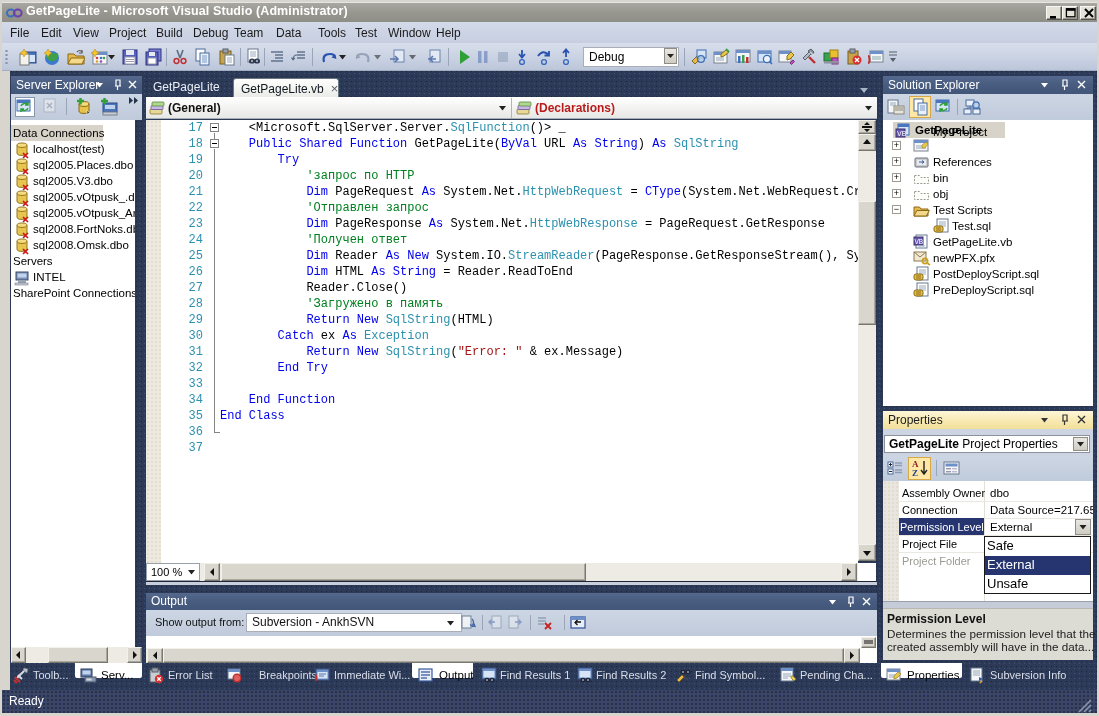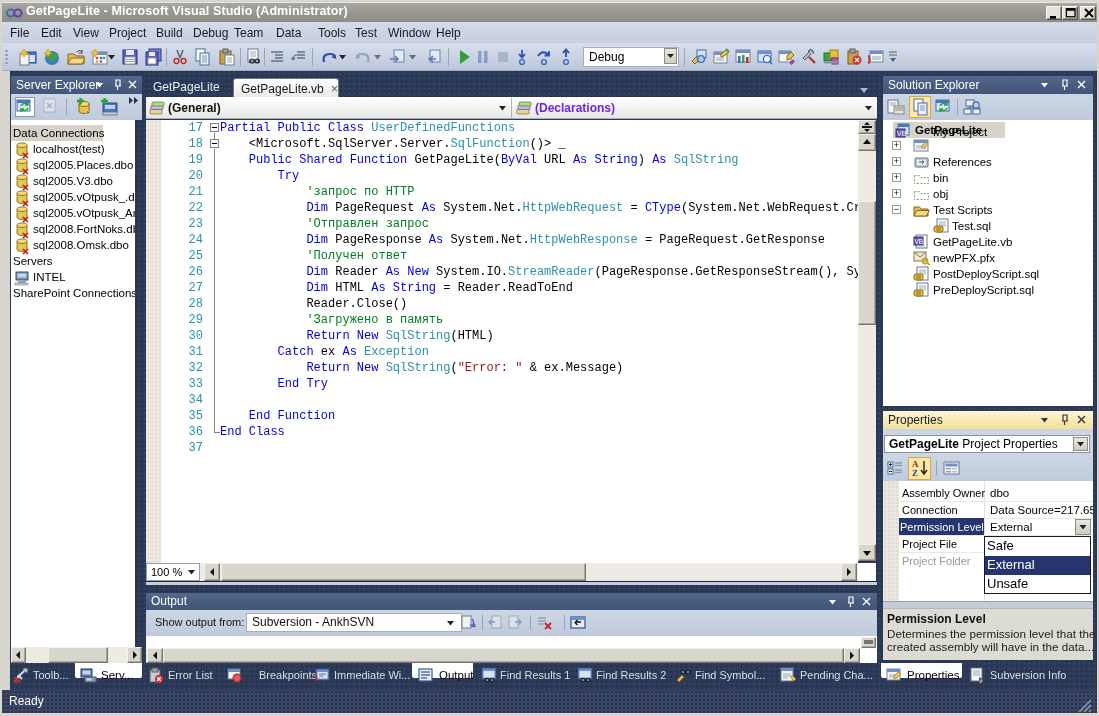--- a/index.html
+++ b/index.html
@@ -505,21 +505,21 @@
   </svg>
 <span class="abs" style="left:168px;top:101px;font-weight:bold;color:#111;font-size:12px;">(General)</span>
 <svg class="abs" style="left:499px;top:106px;" width="8" height="5">
     <path d="M0 0 h7 l-3.5 4.5z" fill="#222"></path>
   </svg>
 <svg class="abs" style="left:516px;top:100px;" width="16" height="16">
     <rect x="1" y="9" width="12" height="5" rx="1" fill="#E8D898" stroke="#8A7A30" stroke-width=".8"></rect>
     <rect x="2" y="5.5" width="12" height="4" rx="1" fill="#C8B8E8" stroke="#6A5A9A" stroke-width=".8"></rect>
     <rect x="3" y="2" width="12" height="4" rx="1" fill="#B0D890" stroke="#5A8A3A" stroke-width=".8"></rect>
   </svg>
-<span class="abs" style="left:535px;top:101px;font-weight:bold;color:#6d28d9;font-size:12px;">(Declarations)</span>
+<span class="abs" style="left:535px;top:101px;font-weight:bold;color:#b91c1c;font-size:12px;">(Declarations)</span>
 <svg class="abs" style="left:865px;top:106px;" width="8" height="5">
     <path d="M0 0 h7 l-3.5 4.5z" fill="#222"></path>
   </svg>
 
 <div class="abs white" style="left:146px;top:120px;width:712px;height:443px;"></div>
 <div class="abs" style="left:146px;top:120px;width:15px;height:443px;background:#EBE9E0;background-image:radial-gradient(circle, rgba(200,150,80,.22) 0 .55px, transparent .95px);background-size:4px 4px;"></div>
 <div class="abs" style="left:161px;top:120px;width:42px;text-align:right;color:#2B91AF;font-family:'Liberation Mono',monospace;font-size:12px;line-height:16px;">
     <div>17</div>
     <div>18</div>
     <div>19</div>
@@ -550,21 +550,20 @@
   </div>
 <div class="abs" style="left:210px;top:139px;width:9px;height:9px;border:1px solid #848484;background:#fff;">
     <svg width="7" height="7">
       <line x1="1" y1="3.5" x2="6" y2="3.5" stroke="#000"></line>
     </svg>
   </div>
 <div class="abs" style="left:214px;top:133px;width:1px;height:6px;background:#848484;"></div>
 <div class="abs" style="left:214px;top:149px;width:1px;height:283px;background:#848484;"></div>
 <div class="abs" style="left:214px;top:432px;width:6px;height:1px;background:#848484;"></div>
 <div class="abs" id="code" style="left:220px;top:120px;width:638px;height:443px;overflow:hidden;">
-<div><span class="k">Partial Public Class</span> <span class="t">UserDefinedFunctions</span></div>
 <div>    &lt;Microsoft.SqlServer.Server.<span class="t">SqlFunction</span>()&gt; _</div>
 <div>    <span class="k">Public Shared Function</span> GetPageLite(<span class="k">ByVal</span> URL <span class="k">As String</span>) <span class="k">As</span> <span class="t">SqlString</span></div>
 <div>        <span class="k">Try</span></div>
 <div>            <span class="c">'запрос по HTTP</span></div>
 <div>            <span class="k">Dim</span> PageRequest <span class="k">As</span> System.Net.<span class="t">HttpWebRequest</span> = <span class="k">CType</span>(System.Net.WebRequest.Create(URL), System.Net.HttpWebRequest)</div>
 <div>            <span class="c">'Отправлен запрос</span></div>
 <div>            <span class="k">Dim</span> PageResponse <span class="k">As</span> System.Net.<span class="t">HttpWebResponse</span> = PageRequest.GetResponse</div>
 <div>            <span class="c">'Получен ответ</span></div>
 <div>            <span class="k">Dim</span> Reader <span class="k">As New</span> System.IO.<span class="t">StreamReader</span>(PageResponse.GetResponseStream(), System.Text.Encoding.GetEncoding(1251))</div>
 <div>            <span class="k">Dim</span> HTML <span class="k">As String</span> = Reader.ReadToEnd</div>

